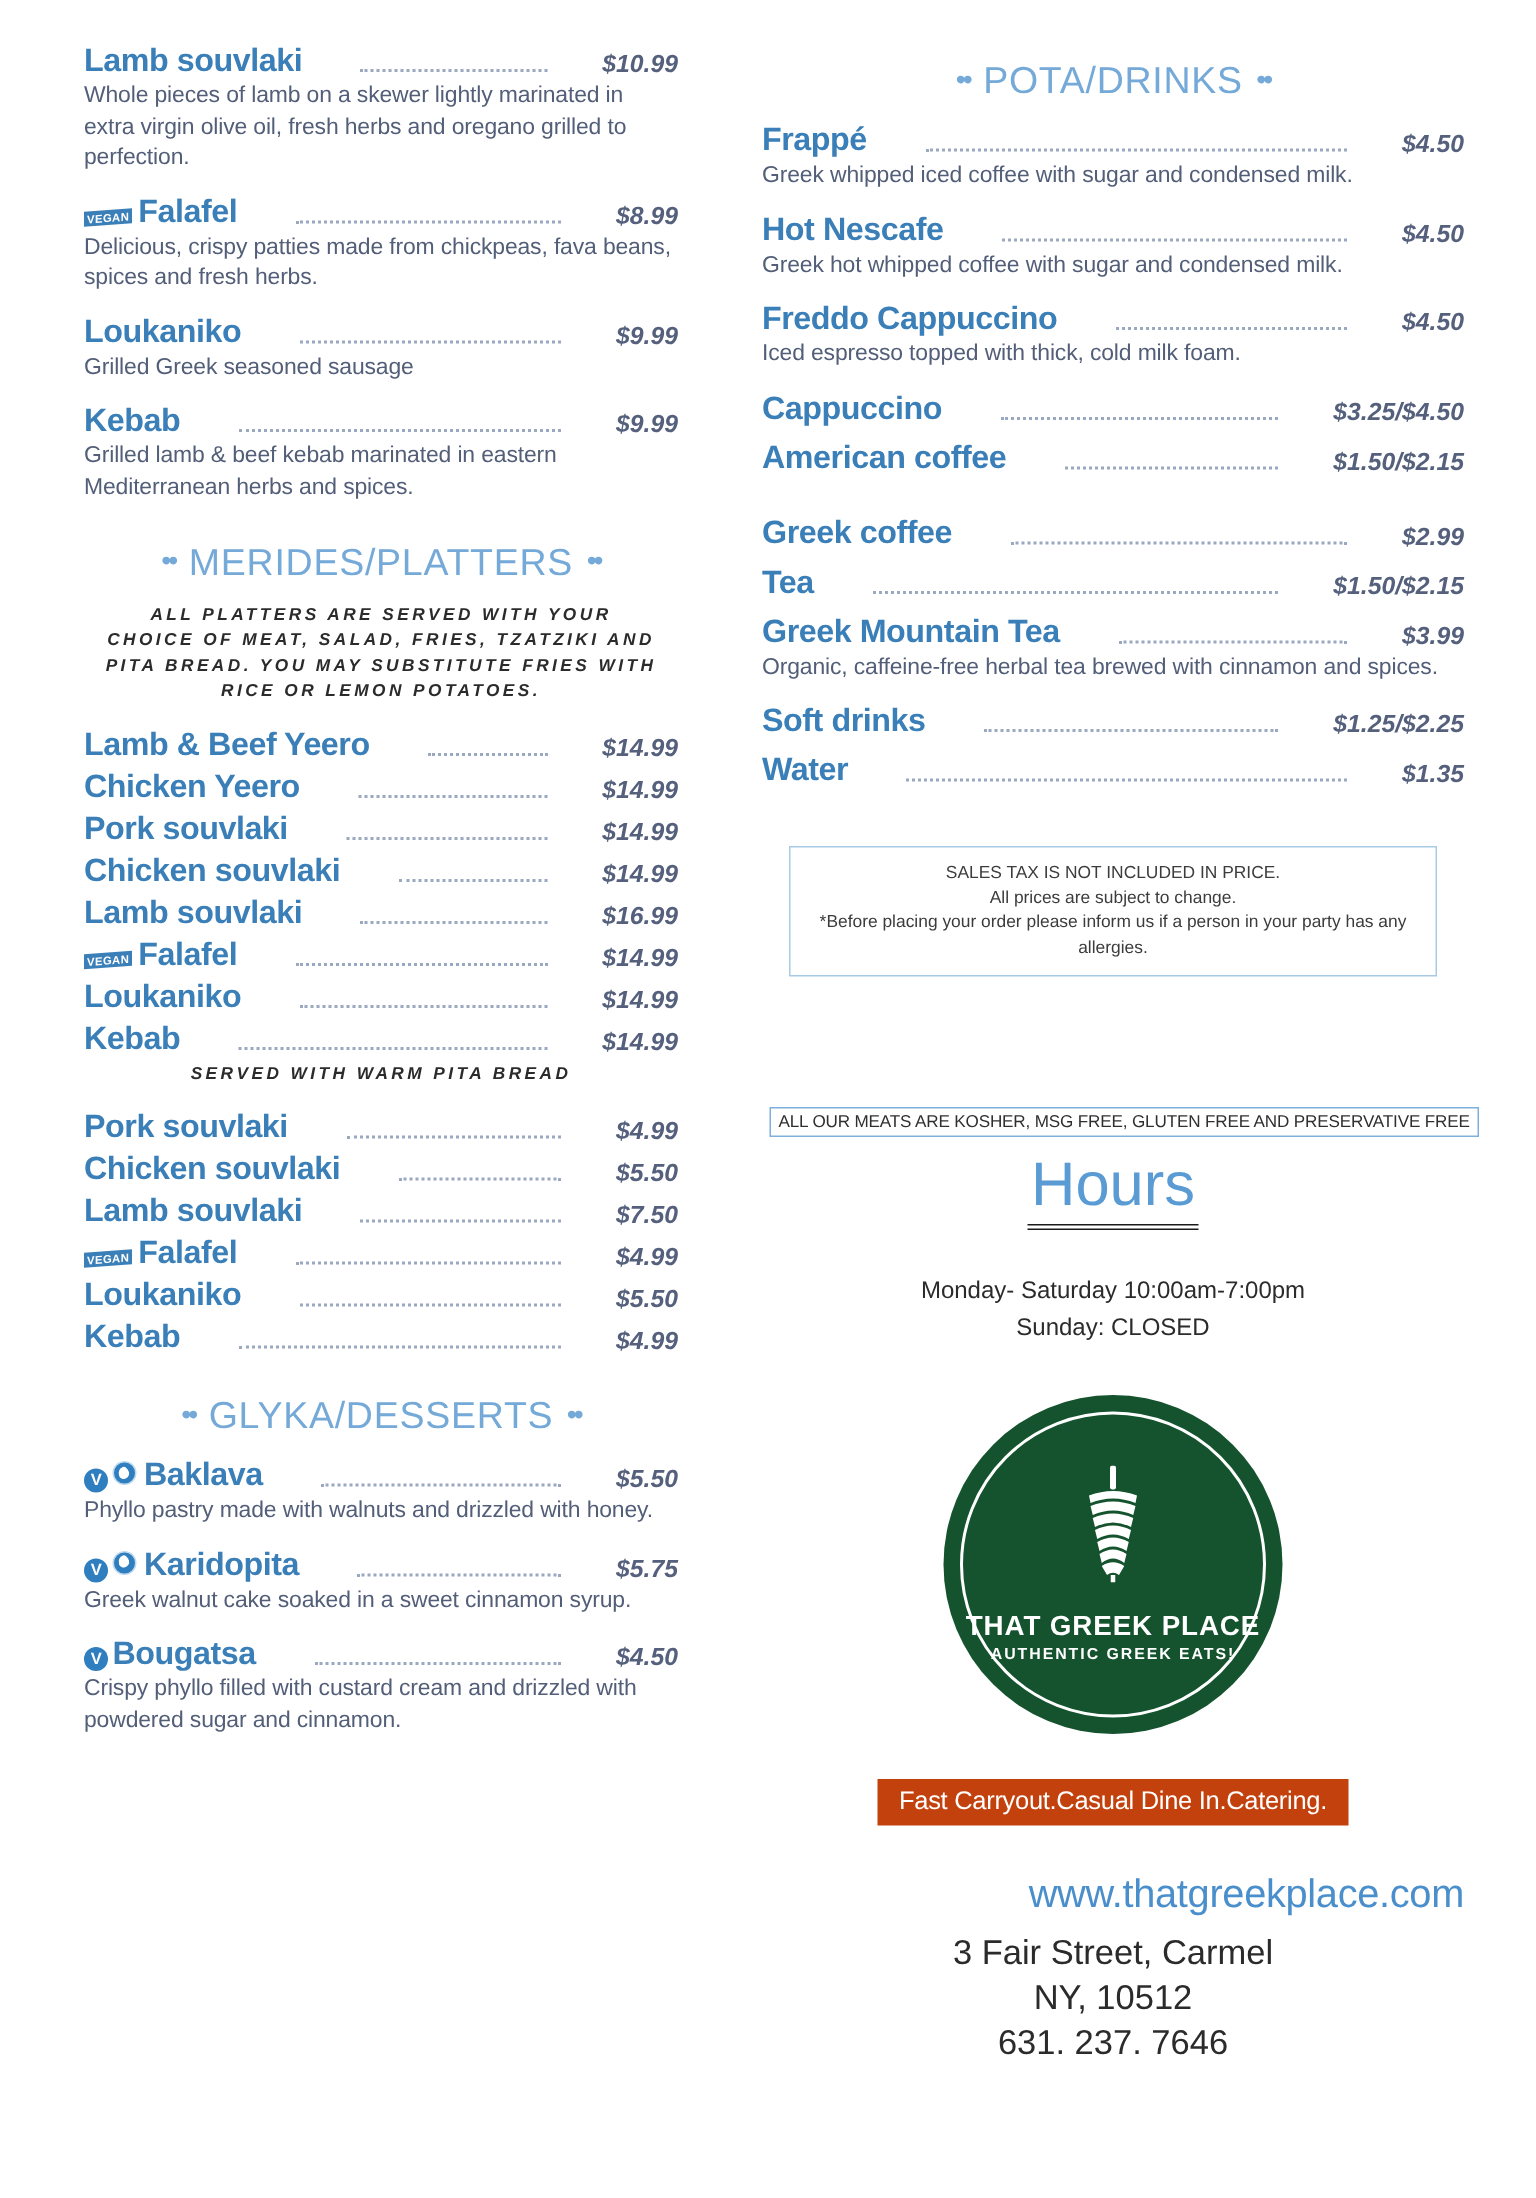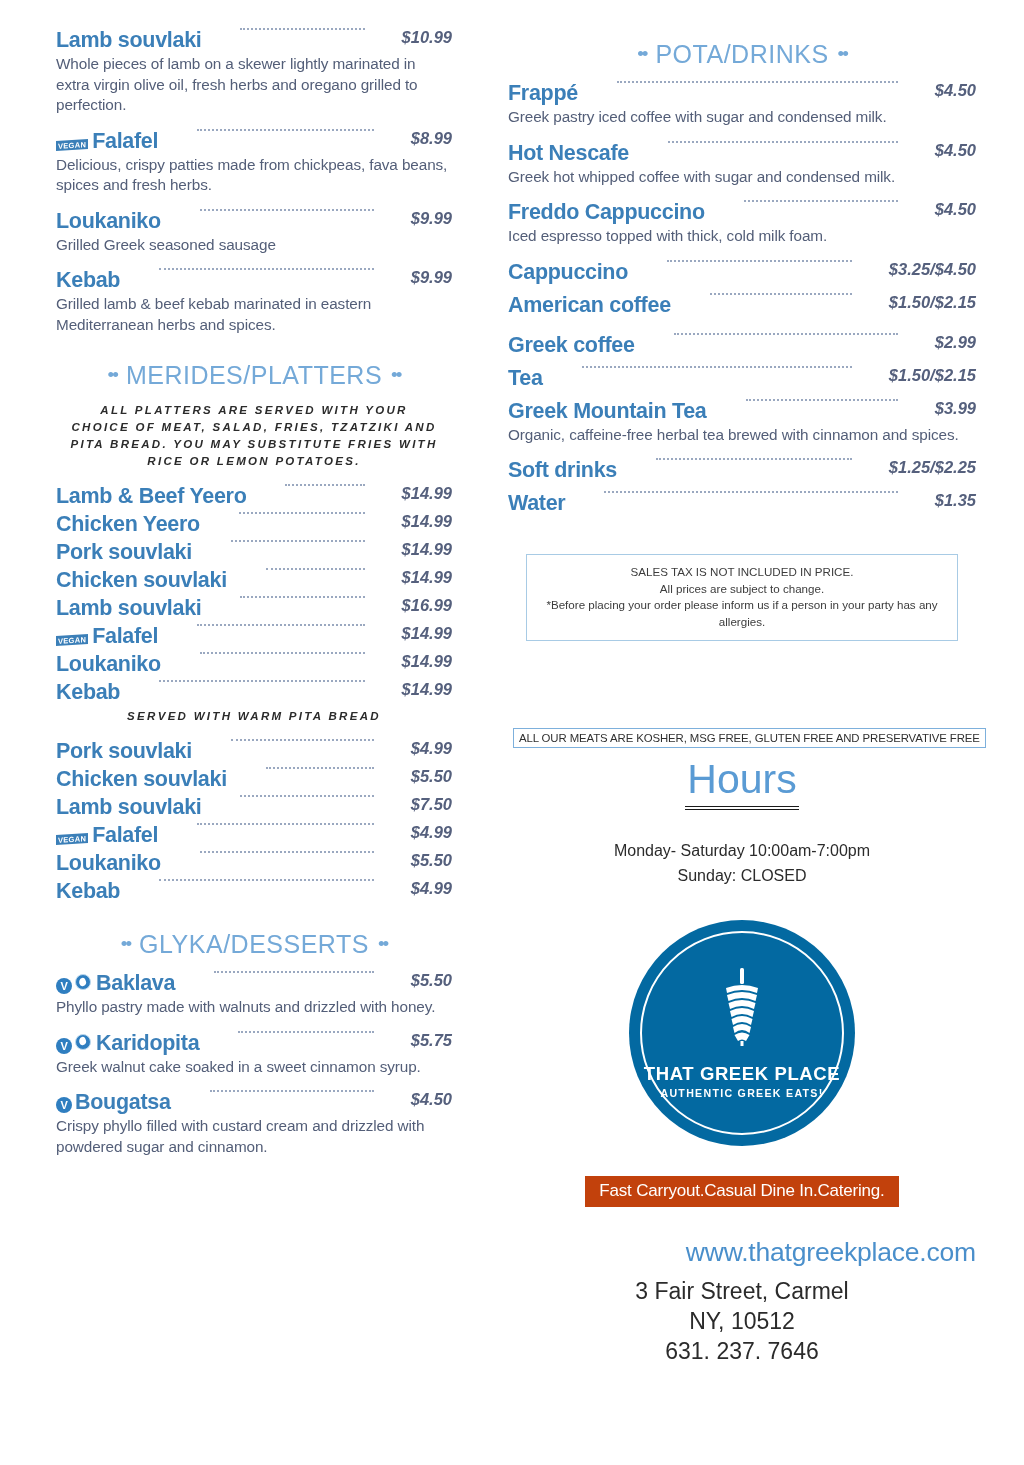--- a/index.html
+++ b/index.html
@@ -51,21 +51,21 @@
     margin-bottom: 14px;
     padding: 0 14px;
   }
 
   
   .item { margin-bottom: 3px; }
   .item.spaced { margin-bottom: 13px; }
 
   .item-line {
     display: flex;
-    align-items: flex-start;
+    align-items: flex-end;
     width: 100%;
     gap: 32px;
   }
   .item-name {
     color: #3b7fb8;
     font-size: 21.5px;
     font-weight: bold;
     letter-spacing: -0.3px;
     white-space: nowrap;
     flex: 0 0 auto;
@@ -185,21 +185,21 @@
     font-size: 16px;
     line-height: 25px;
     margin-top: 28px;
   }
 
   
   .logo-wrap { display: flex; justify-content: center; margin-top: 32px; }
   .logo {
     width: 226px; height: 226px;
     border-radius: 50%;
-    background: #0369a1;
+    background: #14532d;
     position: relative;
     display: flex;
     flex-direction: column;
     align-items: center;
     justify-content: center;
   }
   .logo-ring {
     position: absolute;
     top: 11px; left: 11px; right: 11px; bottom: 11px;
     border: 2.5px solid #ffffff;
@@ -468,21 +468,21 @@
     </div>
 
     <div>
 
       <div class="item spaced">
         <div class="item-line">
             <span class="item-name">Frappé</span>
             <span class="leader"></span>
             <span class="item-price">$4.50</span>
           </div>
-        <div class="item-desc">Greek pastry iced coffee with sugar and condensed milk.</div>
+        <div class="item-desc">Greek whipped iced coffee with sugar and condensed milk.</div>
       </div>
 
       <div class="item spaced">
         <div class="item-line">
             <span class="item-name">Hot Nescafe</span>
             <span class="leader"></span>
             <span class="item-price">$4.50</span>
           </div>
         <div class="item-desc">Greek hot whipped coffee with sugar and condensed milk.</div>
       </div>
@@ -497,21 +497,21 @@
       </div>
 
       <div class="item" style="margin-bottom:8px">
         <div class="item-line">
             <span class="item-name">Cappuccino</span>
             <span class="leader"></span>
             <span class="item-price">$3.25/$4.50</span>
           </div>
       </div>
 
-      <div class="item" style="margin-bottom:15px">
+      <div class="item" style="margin-bottom:25px">
         <div class="item-line">
             <span class="item-name">American coffee</span>
             <span class="leader"></span>
             <span class="item-price">$1.50/$2.15</span>
           </div>
       </div>
 
       <div class="item" style="margin-bottom:8px">
         <div class="item-line">
             <span class="item-name">Greek coffee</span>

